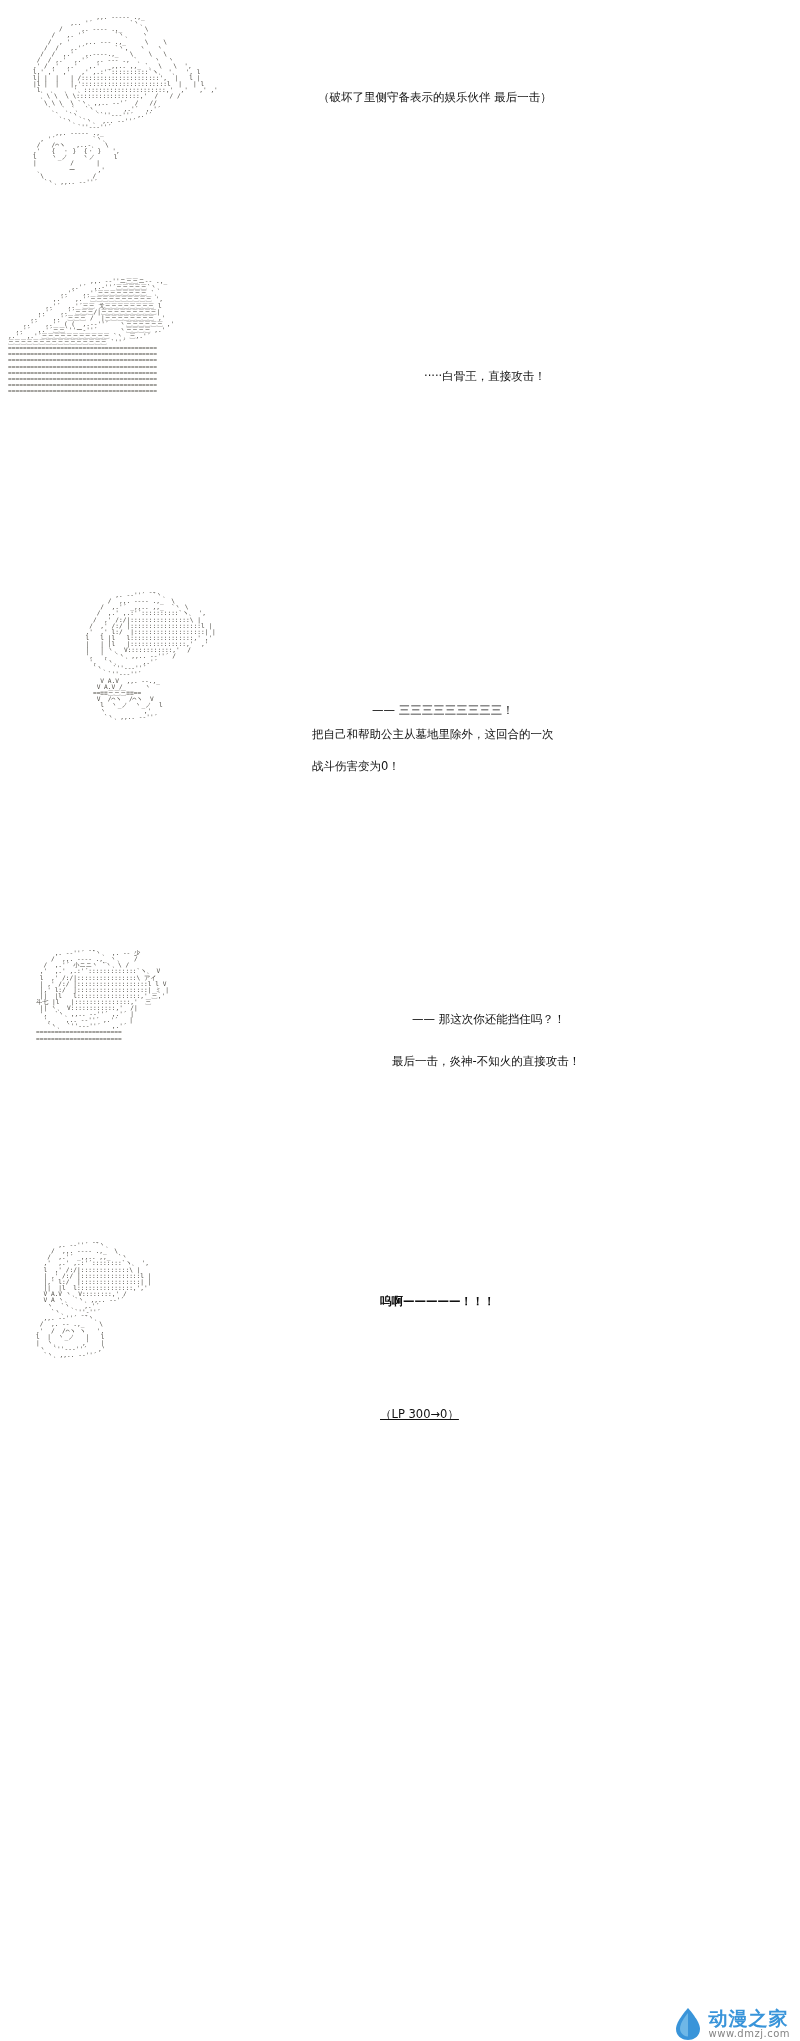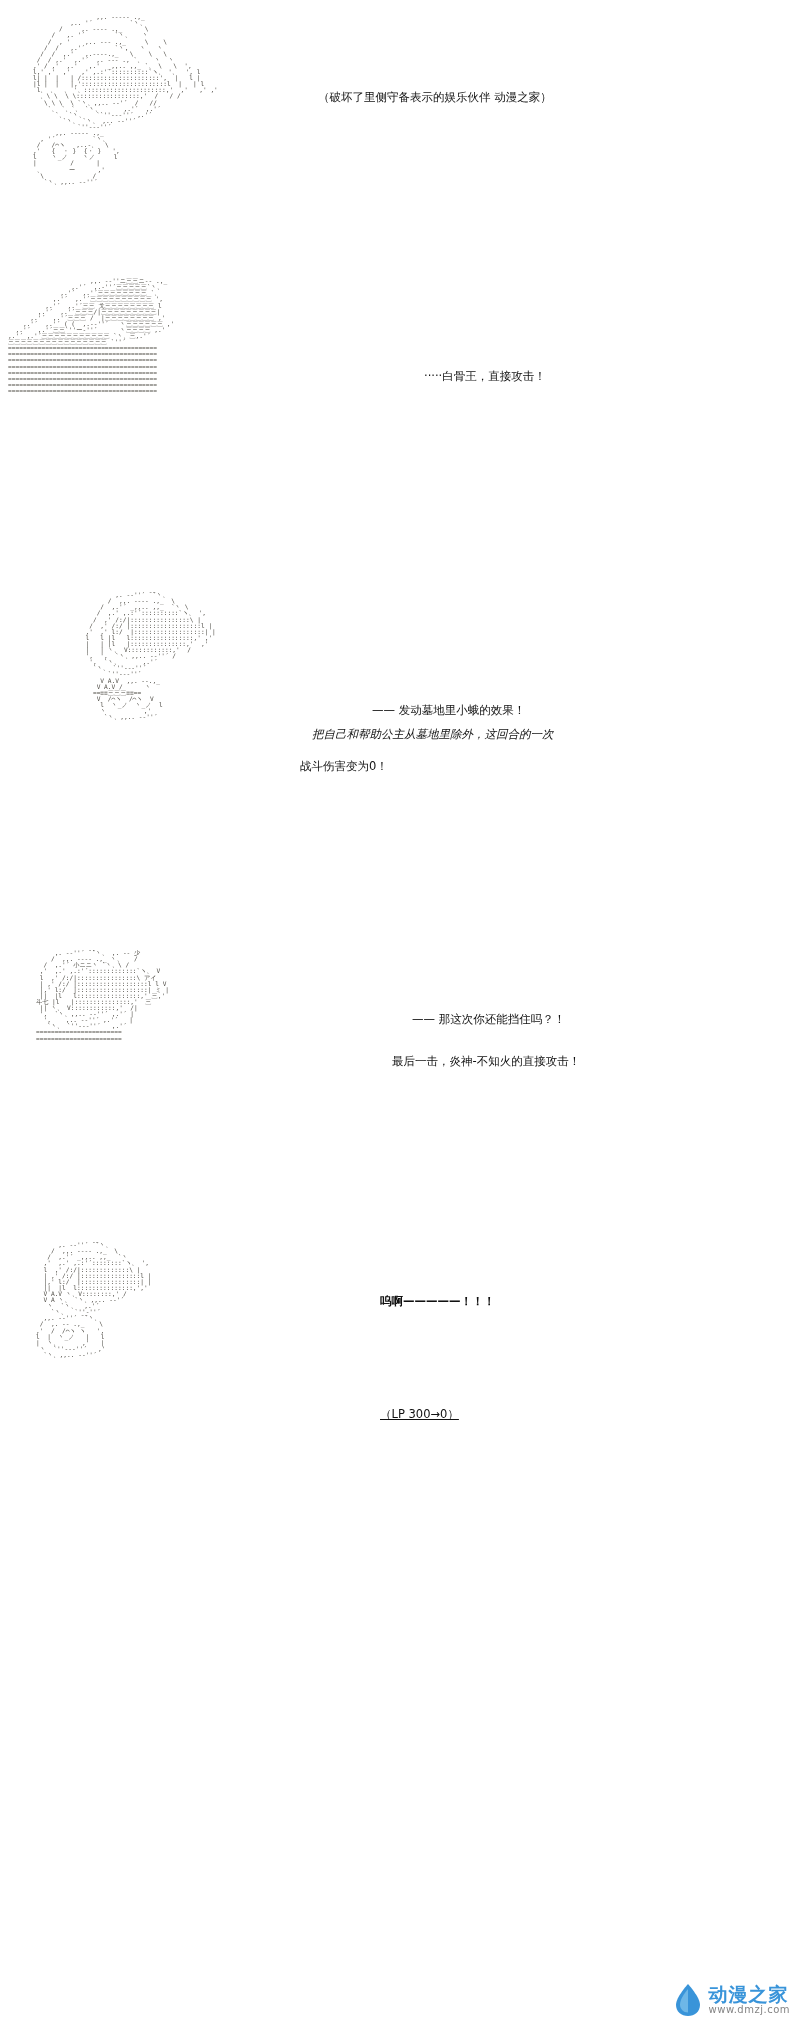--- a/index.html
+++ b/index.html
@@ -38,21 +38,21 @@
     font-size: 11.5px;
     line-height: 19px;
     color: #111;
     white-space: pre;
   }
 
   
   .watermark {
     position: absolute;
     right: 10px;
-    bottom: 24px;
+    bottom: 0;
     display: flex;
     align-items: center;
     gap: 6px;
     opacity: 0.95;
   }
   .wm-drop {
     width: 30px;
     height: 34px;
     position: relative;
   }
@@ -103,21 +103,21 @@
                 `''‐-‐''´
           ,,. -‐‐‐- .,_
       , '´          `丶、
      /   /⌒ヽ   ,..-、  \
     ,'   {  ・ }  {・ }   ',
     l    丶_ノ    丶ノ     l
     |         /      |
      、       ー      ,'
       \             /
        `丶、,,.. -‐''´</pre>
-  <div class="line" style="left:318px; top:88px;">（破坏了里侧守备表示的娱乐伙伴 动漫之家）</div>
+  <div class="line" style="left:318px; top:88px;">（破坏了里侧守备表示的娱乐伙伴 最后一击）</div>
 
   <pre class="art" style="left:8px; top:272px; width:400px;">                      ,,. -‐''ニ三三ニ‐- .,_
                  ,.'´  ,.-''´三三三三三`丶、
               ,.'´  ,.'´三三三三三三三三 `、
             ,.'´  ,.'´三三三三三三三三三三 ',
           ,.'´  ,.'´三三 戈三三三三三三三三 l
         ,.'´  ,.'´三三三/|三三三三三三三三三|
       ,.'´  ,.'´三三三 /  |三三三三三三三三 ,'
     ,.'´  ,.'´ ( (  ,.-‐''´   丶三三三三三三 ,'
   ,.'´  ,.'´三三`''ー‐''´      丶三三三三 ,.'
@@ -147,23 +147,23 @@
    ',  `丶、      ,.'´
     `丶、 `''‐-‐''´
         `''‐-‐''´
       V A.V  ,,. ‐-.,_
      V A.V /      丶
     ==≡≡三三三≡≡==
      V  /⌒ヽ  /⌒ヽ  V
       l  丶_ノ  丶_ノ  l
       丶          ,'
        `丶、,,.. -‐''´</pre>
-  <div class="line" style="left:372px; top:701px;">—— 发动墓地里小蛾的效果！</div>
-  <div class="line" style="left:312px; top:725px;font-style:italic;">把自己和帮助公主从墓地里除外，这回合的一次</div>
-  <div class="line" style="left:300px; top:757px;">战斗伤害变为0！</div>
+  <div class="line" style="left:372px; top:701px;">—— 三三三三三三三三三！</div>
+  <div class="line" style="left:312px; top:725px;">把自己和帮助公主从墓地里除外，这回合的一次</div>
+  <div class="line" style="left:312px; top:757px;">战斗伤害变为0！</div>
 
   <pre class="art" style="left:36px; top:944px; width:360px;">     ,. -‐''´ ̄ ̄`丶、 ,. ‐- 少
     /  ,,. -‐‐- .,_ 丶、   /
   /  ,.'´ 小ニニ丶 `丶、\ /
  ,'  ,.' ,.:'´:::::::::::::`ヽ、 V
  l  ,' /:/|::::::::::::::::\ アイ
  | ,' /:/ |:::::::::::::::::::l l V
  |,' l:/  |:::::::::::::::::::| ミ |
  ||  |l   l:::::::::::::::::,' 三,'
 斗七 |l   |:::::::::::::::,'  三

